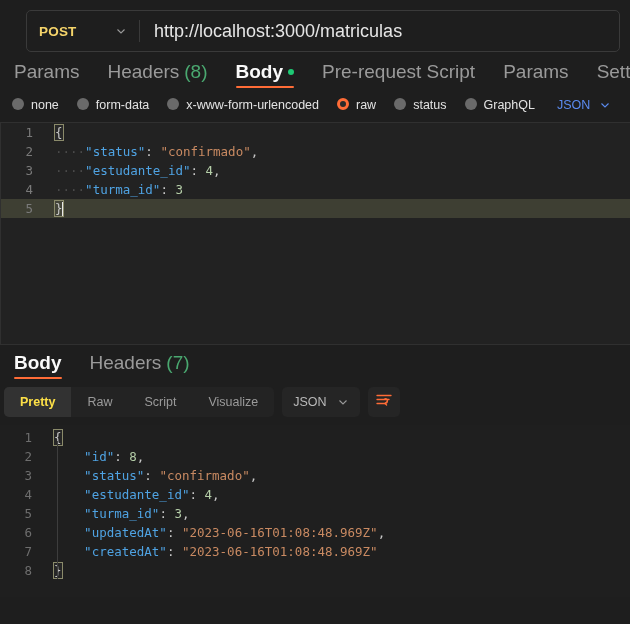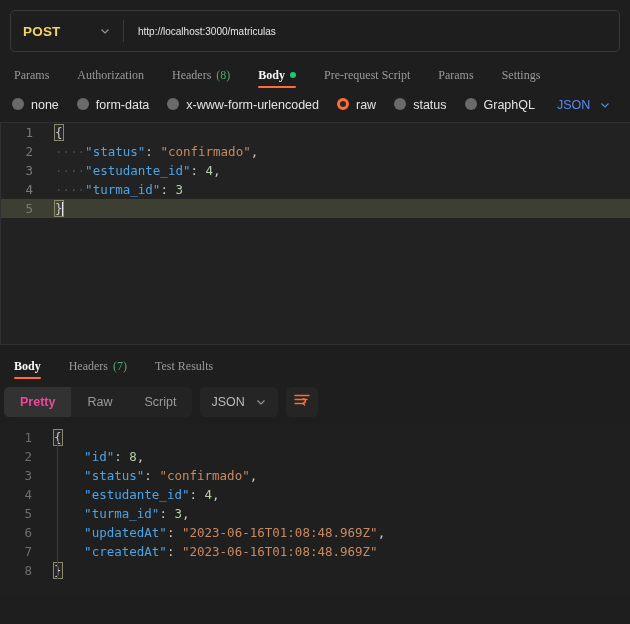--- a/index.html
+++ b/index.html
@@ -13,20 +13,21 @@
 
   
   .urlbar-wrap { padding: 10px 10px 0 10px; }
   .urlbar {
     height: 42px;
     border: 1px solid #3a3a3a;
     border-radius: 5px;
     background: #1e1e1e;
     display: flex;
     align-items: stretch;
+    margin-left: 16px;
   }
   .method-select {
     display: flex; align-items: center;
     width: 112px;
     padding: 0 12px;
     gap: 6px;
     cursor: pointer;
   }
   .method-label {
     color: #f5d46a;
@@ -35,45 +36,45 @@
     letter-spacing: .2px;
     flex: 1;
   }
   .chev { width: 12px; height: 12px; flex: 0 0 12px; }
   .chev svg { display: block; }
   .method-divider { width: 1px; background: #3a3a3a; margin: 9px 0; }
   .url-input {
     flex: 1;
     display: flex; align-items: center;
     padding: 0 14px;
-    font-size: 10px;
+    font-size: 18px;
     color: #e6e6e6;
     background: transparent;
     border: 0; outline: none;
     font-family: "Liberation Sans", sans-serif;
     cursor: text;
   }
 
   
   .req-tabs {
     display: flex;
     align-items: flex-end;
     gap: 0;
     padding: 10px 10px 0 10px;
     height: 38px;
   }
   .tab {
     position: relative;
     padding: 0 14px 9px 14px;
-    font-size: 12px;
+    font-size: 19px;
     color: #9a9a9a;
     cursor: pointer;
     white-space: nowrap;
     line-height: 1;
-    display: flex; align-items: center; gap: 5px; font-family: Liberation Serif, serif;
+    display: flex; align-items: center; gap: 5px;
   }
   .tab:first-child { padding-left: 4px; }
   .tab.active { color: #fafafa; font-weight: bold; }
   .tab.active::after {
     content: "";
     position: absolute;
     left: 14px; right: 14px; bottom: 2px;
     height: 2px;
     background: #ff6c37;
     border-radius: 1px;
@@ -177,21 +178,21 @@
     height: 30px;
   }
   .seg {
     display: flex; align-items: center;
     padding: 0 16px;
     font-size: 12.5px;
     color: #9a9a9a;
     cursor: pointer;
     white-space: nowrap;
   }
-  .seg.active { background: #323232; color: #ec4899; font-weight: bold; }
+  .seg.active { background: #323232; color: #fde047; font-weight: bold; }
   .resp-lang {
     display: flex; align-items: center; gap: 10px;
     height: 30px;
     padding: 0 11px;
     background: #252525;
     border-radius: 5px;
     color: #b9b9b9;
     font-size: 12.5px;
     cursor: pointer;
   }
@@ -234,23 +235,20 @@
     <div class="method-divider"></div>
     <input class="url-input" type="text" value="http://localhost:3000/matriculas" placeholder="Enter request URL" style="">
   </div>
 </div>
 
 <div class="req-tabs">
   <div class="tab">
     <span>Params</span>
   </div>
   <div class="tab">
-    <span>Authorization</span>
-  </div>
-  <div class="tab">
     <span>Headers</span>
     <span class="tab-count">(8)</span>
   </div>
   <div class="tab active">
     <span>Body</span>
     <span class="dot-green"></span>
   </div>
   <div class="tab">
     <span>Pre-request Script</span>
   </div>
@@ -322,37 +320,37 @@
 
 <div class="resp-sep"></div>
 
 <div class="resp-tabs">
   <div class="tab active">
     <span>Body</span>
   </div>
   <div class="tab">
     <span>Headers</span>
     <span class="tab-count">(7)</span>
-  </div>
-  <div class="tab">
-    <span>Test Results</span>
   </div>
 </div>
 
 <div class="resp-toolbar">
   <div class="segmented">
     <div class="seg active">
       <span>Pretty</span>
     </div>
     <div class="seg">
       <span>Raw</span>
     </div>
     <div class="seg">
       <span>Script</span>
     </div>
+    <div class="seg">
+      <span>Visualize</span>
+    </div>
   </div>
   <div class="resp-lang">
     <span>JSON</span>
     <span class="chev">
       <svg width="12" height="12" viewBox="0 0 12 12">
           <path d="M2.5 4.5 L6 8 L9.5 4.5" fill="none" stroke="#9a9a9a" stroke-width="1.1"></path>
         </svg>
     </span>
   </div>
   <div class="icon-btn">

